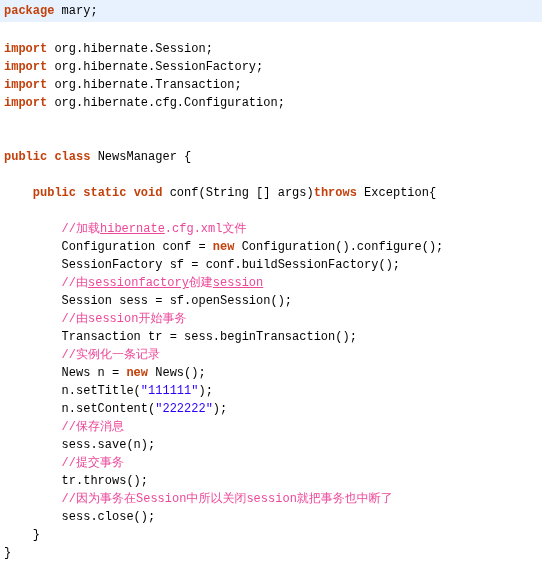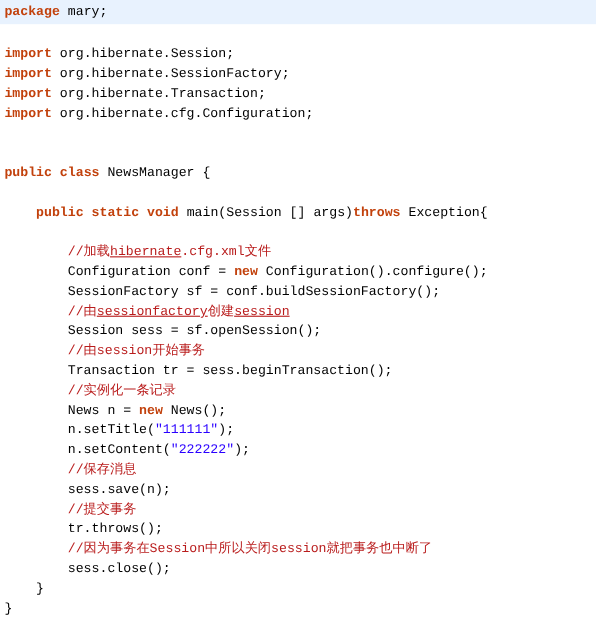--- a/index.html
+++ b/index.html
@@ -14,21 +14,21 @@
   }
   .hl-bg {
     background: #e8f2fe;
     padding: 2px 4px;
   }
   .line {
     padding: 0 4px;
     white-space: pre;
   }
   .kw { color: #c2410c; font-weight: bold; }
-  .comment { color: #b91c1c; }
+  .comment { color: #ec4899; }
   .string { color: #2a00ff; }
   .ul { text-decoration: underline; }
   .blank { height: 1.5em; }
 </style>
 </head>
 <body>
 
 <div class="hl-bg"><span class="kw">package</span><span> mary;</span></div>
 
 <div class="blank"></div>
@@ -40,21 +40,21 @@
     <div class="line"><span class="kw">import</span><span> org.hibernate.cfg.Configuration;</span></div>
   </div>
 
 <div class="blank"></div>
 <div class="blank"></div>
 
 <div class="line"><span class="kw">public</span> <span class="kw">class</span><span> NewsManager {</span></div>
 
 <div class="blank"></div>
 
-<div class="line">    <span class="kw">public</span> <span class="kw">static</span> <span class="kw">void</span><span> main(Session [] args)</span><span class="kw">throws</span><span> Exception{</span></div>
+<div class="line">    <span class="kw">public</span> <span class="kw">static</span> <span class="kw">void</span><span> conf(String [] args)</span><span class="kw">throws</span><span> Exception{</span></div>
 
 <div id="body">
     <div class="blank"></div>
     <div class="line">        <span class="comment">//加载<span class="ul">hibernate</span>.cfg.xml文件</span></div>
     <div class="line">        Configuration conf = <span class="kw">new</span> Configuration().configure();</div>
     <div class="line">        <span>SessionFactory sf = conf.buildSessionFactory();</span></div>
     <div class="line">        <span class="comment">//由<span class="ul">sessionfactory</span>创建<span class="ul">session</span></span></div>
     <div class="line">        <span>Session sess = sf.openSession();</span></div>
     <div class="line">        <span class="comment">//由session开始事务</span></div>
     <div class="line">        <span>Transaction tr = sess.beginTransaction();</span></div>

